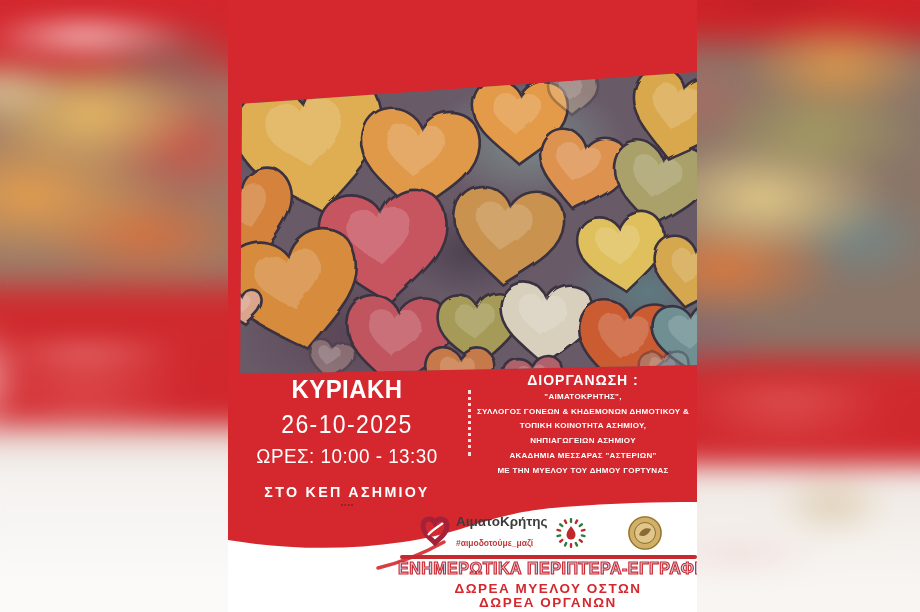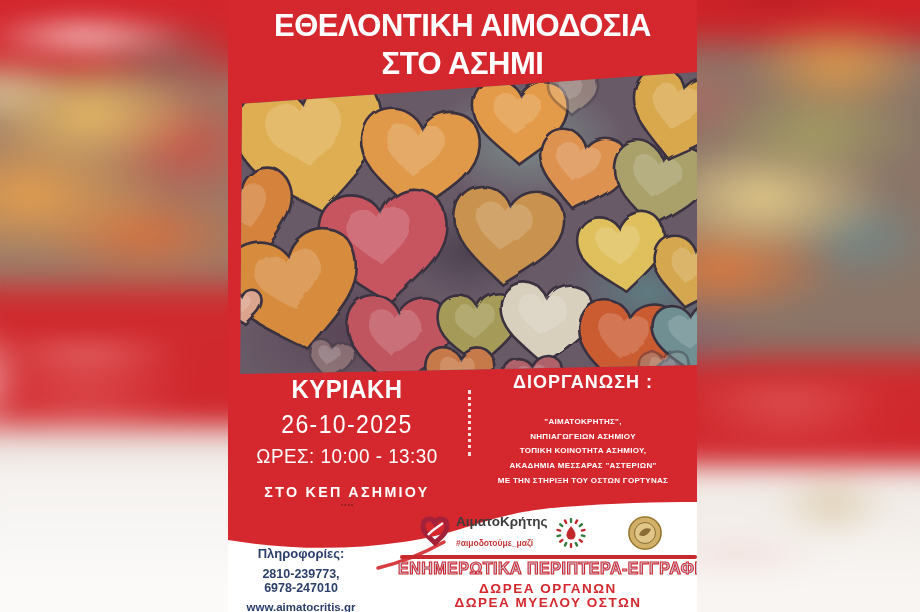--- a/index.html
+++ b/index.html
@@ -59,21 +59,21 @@
   .event-day{font-size:26px;font-weight:bold;letter-spacing:.5px;margin-bottom:5px;}
   .event-date{font-size:25px;font-weight:400;letter-spacing:1.5px;margin-bottom:5px;}
   .event-hours{font-size:20.5px;font-weight:400;letter-spacing:.5px;margin-bottom:15px;}
   .event-loc{font-size:15.5px;font-weight:bold;letter-spacing:2.5px;}
   .loc-mark{width:12px;height:0;border-bottom:2px dotted #9c1f24;margin:3px auto 0;}
 
   .col-sep{position:absolute;left:240px;top:390px;height:66px;width:0;
            border-left:3px dotted rgba(255,255,255,.85);}
 
   .org-block{position:absolute;left:248px;top:372px;width:214px;text-align:center;color:#fff;}
-  .org-heading{font-size:18px;font-weight:bold;letter-spacing:1px;margin-bottom:22px;}
+  .org-heading{font-size:14px;font-weight:bold;letter-spacing:1px;margin-bottom:2px;}
   .org-line{font-size:8px;font-weight:bold;letter-spacing:.3px;line-height:14.7px;white-space:nowrap;}
 
   .swoosh{position:absolute;left:0;top:496px;width:469px;height:116px;}
 
   .contact{position:absolute;left:0;top:546px;width:146px;text-align:center;color:#2c3f6b;}
   .contact-label{font-size:13px;font-weight:bold;margin-bottom:7px;}
   .contact-phone{font-size:12.5px;font-weight:bold;line-height:13.5px;}
   .contact-web{font-size:11.5px;font-weight:bold;margin-top:6px;}
 
   .spon-logo1{position:absolute;left:190px;top:514px;display:flex;align-items:center;}
@@ -157,55 +157,46 @@
             <path d="M0,-22 C-12,-46 -50,-42 -50,-10 C-50,16 -22,32 0,50 C22,32 50,16 50,-10 C50,-42 12,-46 0,-22 Z" transform="translate(344,18) rotate(0) scale(0.5)" fill="#e6c8a4" stroke="#3a3140" stroke-width="2.6" vector-effect="non-scaling-stroke" opacity="0.35"></path>
             <path d="M0,-22 C-12,-46 -50,-42 -50,-10 C-50,16 -22,32 0,50 C22,32 50,16 50,-10 C50,-42 12,-46 0,-22 Z" transform="translate(342,15) rotate(0) scale(0.25)" fill="rgba(255,255,255,0.16)"></path>
             <path d="M0,-22 C-12,-46 -50,-42 -50,-10 C-50,16 -22,32 0,50 C22,32 50,16 50,-10 C50,-42 12,-46 0,-22 Z" transform="translate(104,286) rotate(8) scale(0.45)" fill="#d8b0a0" stroke="#3a3140" stroke-width="2.6" vector-effect="non-scaling-stroke" opacity="0.35"></path>
             <path d="M0,-22 C-12,-46 -50,-42 -50,-10 C-50,16 -22,32 0,50 C22,32 50,16 50,-10 C50,-42 12,-46 0,-22 Z" transform="translate(102.2,283.3) rotate(8) scale(0.225)" fill="rgba(255,255,255,0.16)"></path>
             <path d="M0,-22 C-12,-46 -50,-42 -50,-10 C-50,16 -22,32 0,50 C22,32 50,16 50,-10 C50,-42 12,-46 0,-22 Z" transform="translate(436,298) rotate(-4) scale(0.5)" fill="#90a0a0" stroke="#3a3140" stroke-width="2.6" vector-effect="non-scaling-stroke" opacity="0.4"></path>
             <path d="M0,-22 C-12,-46 -50,-42 -50,-10 C-50,16 -22,32 0,50 C22,32 50,16 50,-10 C50,-42 12,-46 0,-22 Z" transform="translate(434,295) rotate(-4) scale(0.25)" fill="rgba(255,255,255,0.16)"></path>
           </g>
       </svg>
     </div>
 
-    <div class="poster-title">
-      <div>ΕΘΕΛΟΝΤΙΚΗ ΑΙΜΟΔΟΣΙΑ</div>
-      <div>ΣΤΟ ΑΣΗΜΙ</div>
-    </div>
 
     <div class="event-block">
       <div class="event-day">ΚΥΡΙΑΚΗ</div>
       <div class="event-date">26-10-2025</div>
       <div class="event-hours">ΩΡΕΣ: 10:00 - 13:30</div>
       <div class="event-loc">ΣΤΟ ΚΕΠ ΑΣΗΜΙΟΥ</div>
       <div class="loc-mark"></div>
     </div>
 
     <div class="col-sep"></div>
 
     <div class="org-block">
       <div class="org-heading">ΔΙΟΡΓΑΝΩΣΗ :</div>
       <div class="org-line">"ΑΙΜΑΤΟΚΡΗΤΗΣ",</div>
+      <div class="org-line">ΣΥΛΛΟΓΟΣ ΓΟΝΕΩΝ &amp; ΚΗΔΕΜΟΝΩΝ ΔΗΜΟΤΙΚΟΥ &amp;</div>
+      <div class="org-line">ΤΟΠΙΚΗ ΚΟΙΝΟΤΗΤΑ ΑΣΗΜΙΟΥ,</div>
       <div class="org-line">ΝΗΠΙΑΓΩΓΕΙΩΝ ΑΣΗΜΙΟΥ</div>
-      <div class="org-line">ΤΟΠΙΚΗ ΚΟΙΝΟΤΗΤΑ ΑΣΗΜΙΟΥ,</div>
       <div class="org-line">ΑΚΑΔΗΜΙΑ ΜΕΣΣΑΡΑΣ "ΑΣΤΕΡΙΩΝ"</div>
-      <div class="org-line">ΜΕ ΤΗΝ ΣΤΗΡΙΞΗ ΤΟΥ ΟΣΤΩΝ ΓΟΡΤΥΝΑΣ</div>
+      <div class="org-line">ΜΕ ΤΗΝ ΜΥΕΛΟΥ ΤΟΥ ΔΗΜΟΥ ΓΟΡΤΥΝΑΣ</div>
     </div>
 
     <svg class="swoosh" viewBox="0 0 469 116">
       <path d="M0,44 C55,53 115,55 175,46 C240,37 258,17 335,11 C385,7 430,6 469,6 L469,116 L0,116 Z" fill="#ffffff"></path>
       <path d="M150,72 C175,66 198,56 216,46" fill="none" stroke="#d4282e" stroke-width="3.5" stroke-linecap="round" opacity=".9"></path>
     </svg>
 
-    <div class="contact">
-      <div class="contact-label">Πληροφορίες:</div>
-      <div class="contact-phone">2810-239773,</div>
-      <div class="contact-phone">6978-247010</div>
-      <div class="contact-web">www.aimatocritis.gr</div>
-    </div>
 
     <div class="spon-logo1">
       <svg width="34" height="34" viewBox="0 0 34 34">
         <path d="M17,9 C14,3 5,4 5,12 C5,19 11,23 17,29 C23,23 29,19 29,12 C29,4 20,3 17,9 Z" fill="none" stroke="#a32239" stroke-width="5"></path>
         <path d="M10,21 C14,16 20,13 25,9" stroke="#ffffff" stroke-width="2.2" fill="none"></path>
       </svg>
       <div class="spon-text">
         <div class="spon-name">ΑιματοΚρήτης</div>
         <div class="spon-tag">#αιμοδοτούμε_μαζί</div>
       </div>
@@ -236,18 +227,18 @@
       <circle cx="18" cy="18" r="17" fill="#d3b067"></circle>
       <circle cx="18" cy="18" r="16" fill="none" stroke="#8a6f33" stroke-width="1.2"></circle>
       <circle cx="18" cy="18" r="10.5" fill="#e0c689" stroke="#8a6f33" stroke-width="1"></circle>
       <path d="M12,20 C14,14 19,12 24,14 C22,19 17,23 12,20 Z" fill="#7a5a28" opacity=".85"></path>
     </svg>
 
     <div class="red-line"></div>
 
     <div class="footer-block">
       <div class="footer-outline">ΕΝΗΜΕΡΩΤΙΚΑ ΠΕΡΙΠΤΕΡΑ-ΕΓΓΡΑΦΕΣ</div>
+      <div class="footer-red">ΔΩΡΕΑ ΜΥΕΛΟΥ ΟΣΤΩΝ</div>
       <div class="footer-red">ΔΩΡΕΑ ΟΡΓΑΝΩΝ</div>
-      <div class="footer-red">ΔΩΡΕΑ ΜΥΕΛΟΥ ΟΣΤΩΝ</div>
     </div>
 
   </div>
 </div>
 
 </body></html>

